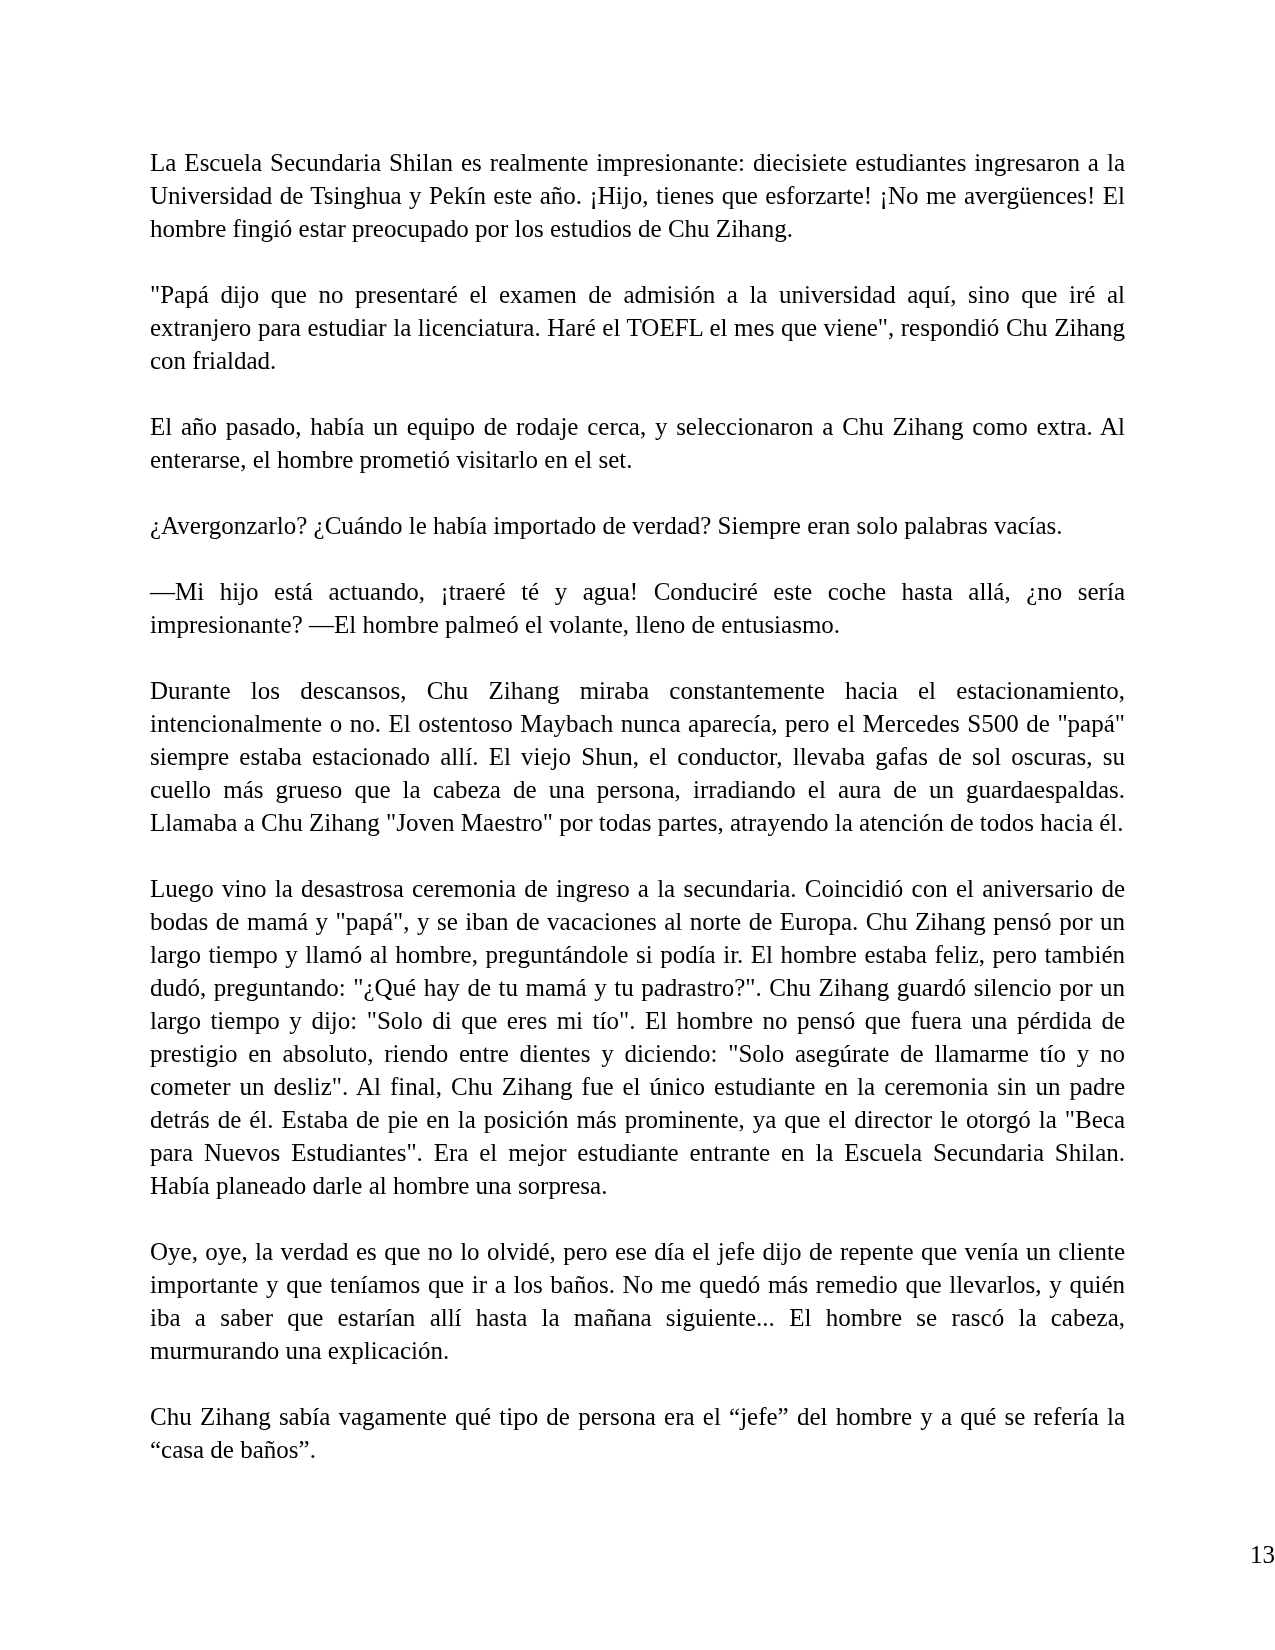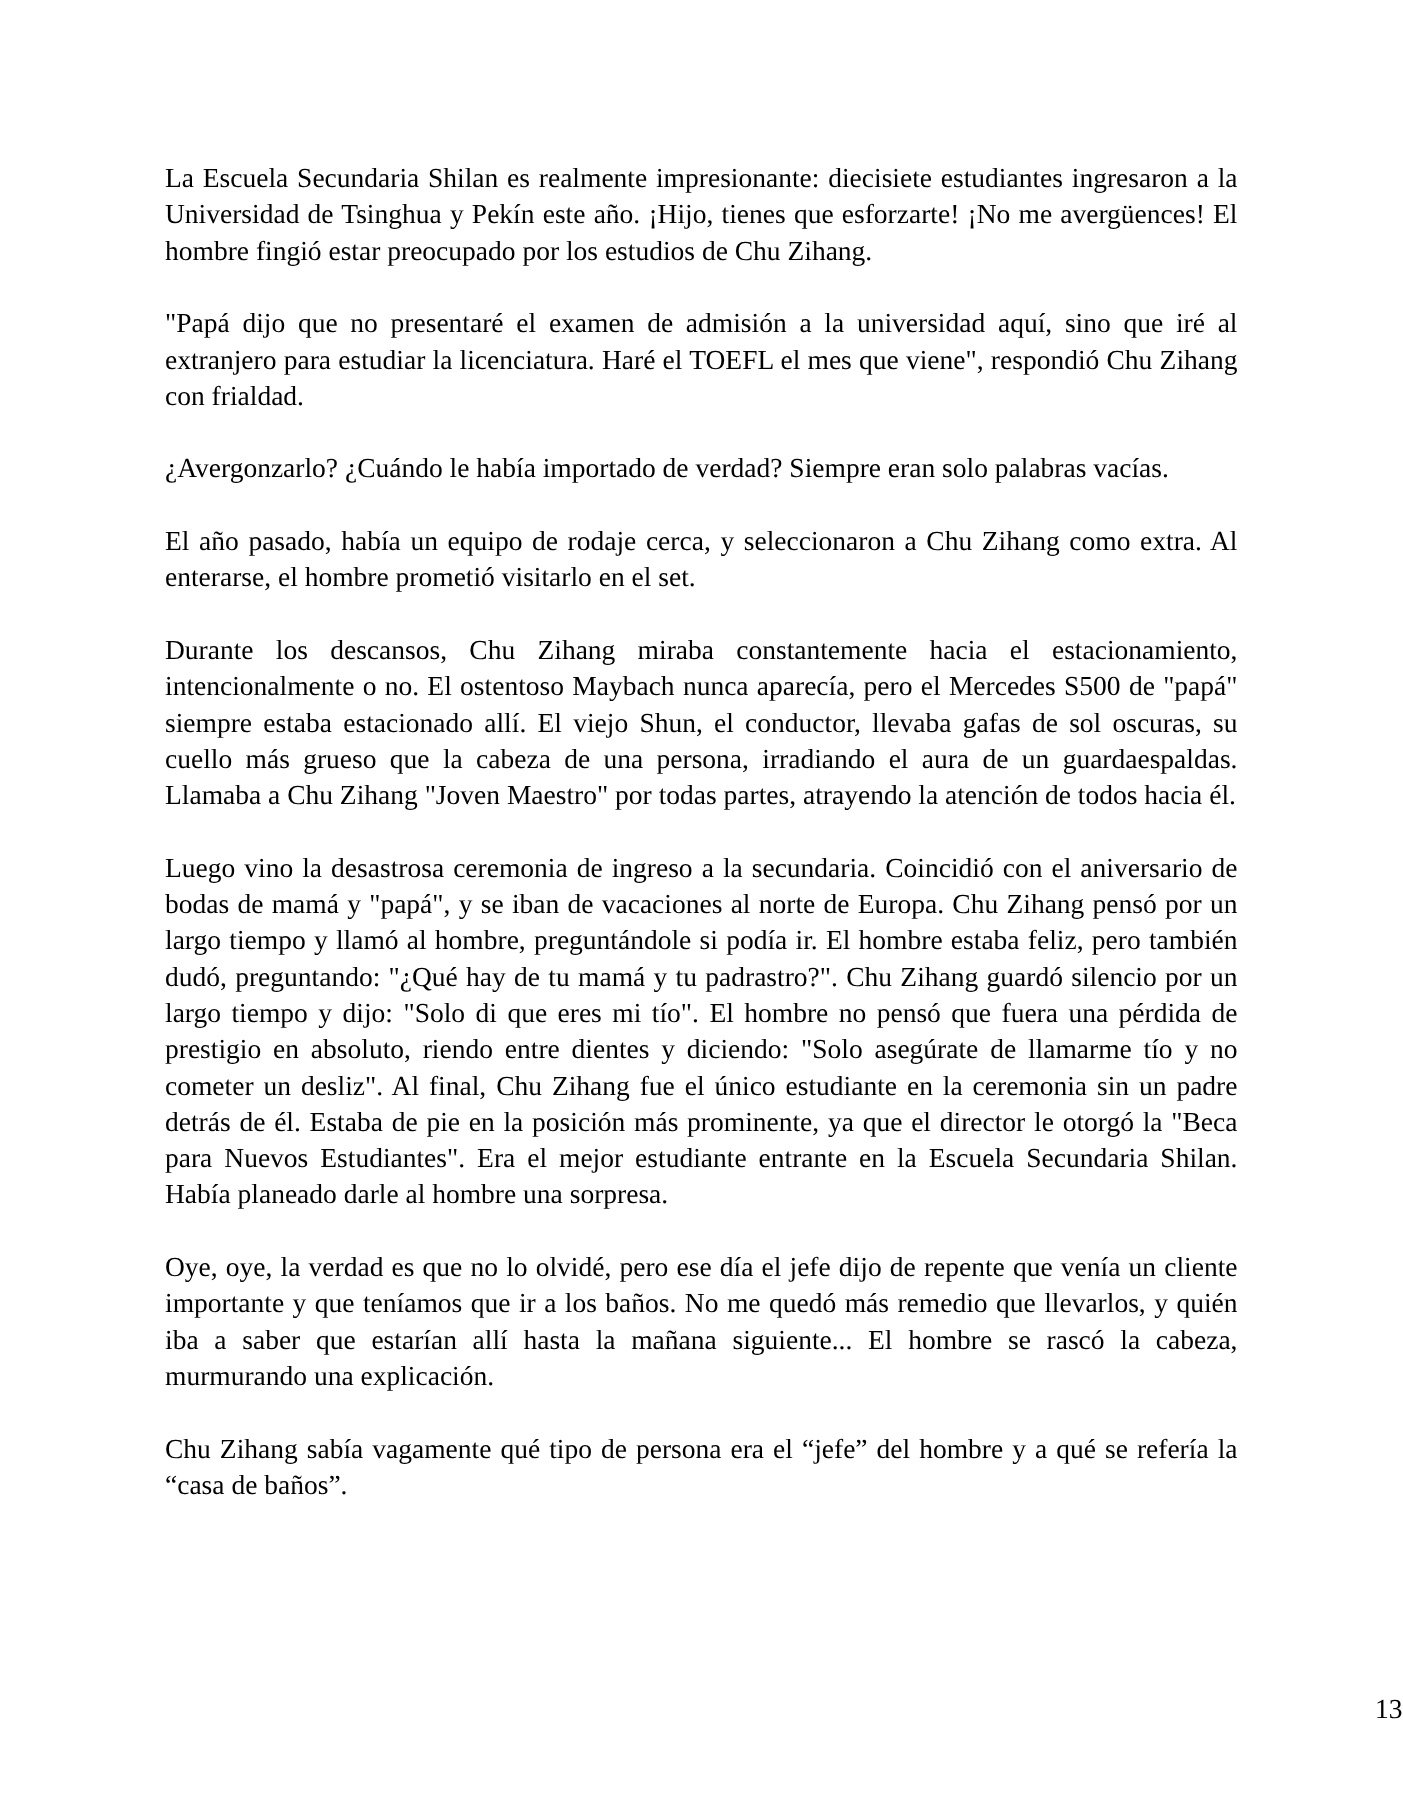--- a/index.html
+++ b/index.html
@@ -44,22 +44,23 @@
     line-height: 33px;
   }
 </style>
 </head>
 <body>
 
 <div class="sheet">
   <main class="content">
     <p>La Escuela Secundaria Shilan es realmente impresionante: diecisiete estudiantes ingresaron a la Universidad de Tsinghua y Pekín este año. ¡Hijo, tienes que esforzarte! ¡No me avergüences! El hombre fingió estar preocupado por los estudios de Chu Zihang.</p>
     <p>"Papá dijo que no presentaré el examen de admisión a la universidad aquí, sino que iré al extranjero para estudiar la licenciatura. Haré el TOEFL el mes que viene", respondió Chu Zihang con frialdad.</p>
+    <p>El año pasado, había un equipo de rodaje cerca, y seleccionaron a Chu Zihang como extra. Al enterarse, el hombre prometió visitarlo en el set.</p>
     <p>¿Avergonzarlo? ¿Cuándo le había importado de verdad? Siempre eran solo palabras vacías.</p>
-    <p>El año pasado, había un equipo de rodaje cerca, y seleccionaron a Chu Zihang como extra. Al enterarse, el hombre prometió visitarlo en el set.</p>
+    <p>—Mi hijo está actuando, ¡traeré té y agua! Conduciré este coche hasta allá, ¿no sería impresionante? —El hombre palmeó el volante, lleno de entusiasmo.</p>
     <p>Durante los descansos, Chu Zihang miraba constantemente hacia el estacionamiento, intencionalmente o no. El ostentoso Maybach nunca aparecía, pero el Mercedes S500 de "papá" siempre estaba estacionado allí. El viejo Shun, el conductor, llevaba gafas de sol oscuras, su cuello más grueso que la cabeza de una persona, irradiando el aura de un guardaespaldas. Llamaba a Chu Zihang "Joven Maestro" por todas partes, atrayendo la atención de todos hacia él.</p>
     <p>Luego vino la desastrosa ceremonia de ingreso a la secundaria. Coincidió con el aniversario de bodas de mamá y "papá", y se iban de vacaciones al norte de Europa. Chu Zihang pensó por un largo tiempo y llamó al hombre, preguntándole si podía ir. El hombre estaba feliz, pero también dudó, preguntando: "¿Qué hay de tu mamá y tu padrastro?". Chu Zihang guardó silencio por un largo tiempo y dijo: "Solo di que eres mi tío". El hombre no pensó que fuera una pérdida de prestigio en absoluto, riendo entre dientes y diciendo: "Solo asegúrate de llamarme tío y no cometer un desliz". Al final, Chu Zihang fue el único estudiante en la ceremonia sin un padre detrás de él. Estaba de pie en la posición más prominente, ya que el director le otorgó la "Beca para Nuevos Estudiantes". Era el mejor estudiante entrante en la Escuela Secundaria Shilan. Había planeado darle al hombre una sorpresa.</p>
     <p>Oye, oye, la verdad es que no lo olvidé, pero ese día el jefe dijo de repente que venía un cliente importante y que teníamos que ir a los baños. No me quedó más remedio que llevarlos, y quién iba a saber que estarían allí hasta la mañana siguiente... El hombre se rascó la cabeza, murmurando una explicación.</p>
     <p>Chu Zihang sabía vagamente qué tipo de persona era el “jefe” del hombre y a qué se refería la “casa de baños”.</p>
   </main>
   <footer class="page-footer">
     <span>13</span>
   </footer>
 </div>
 

